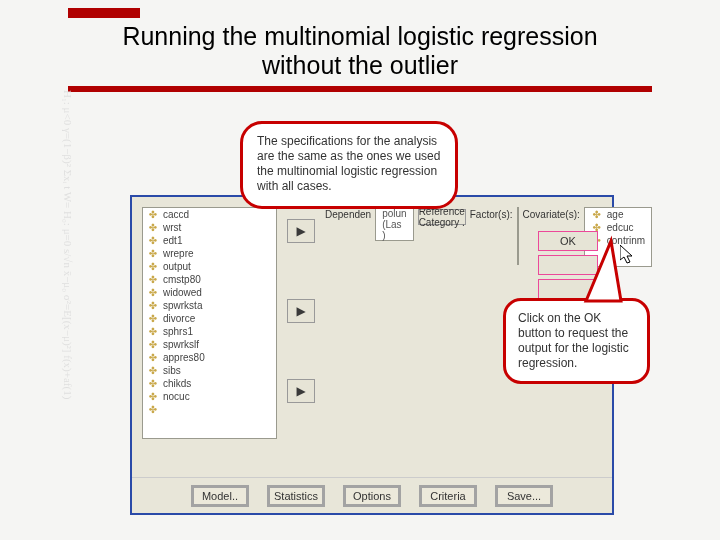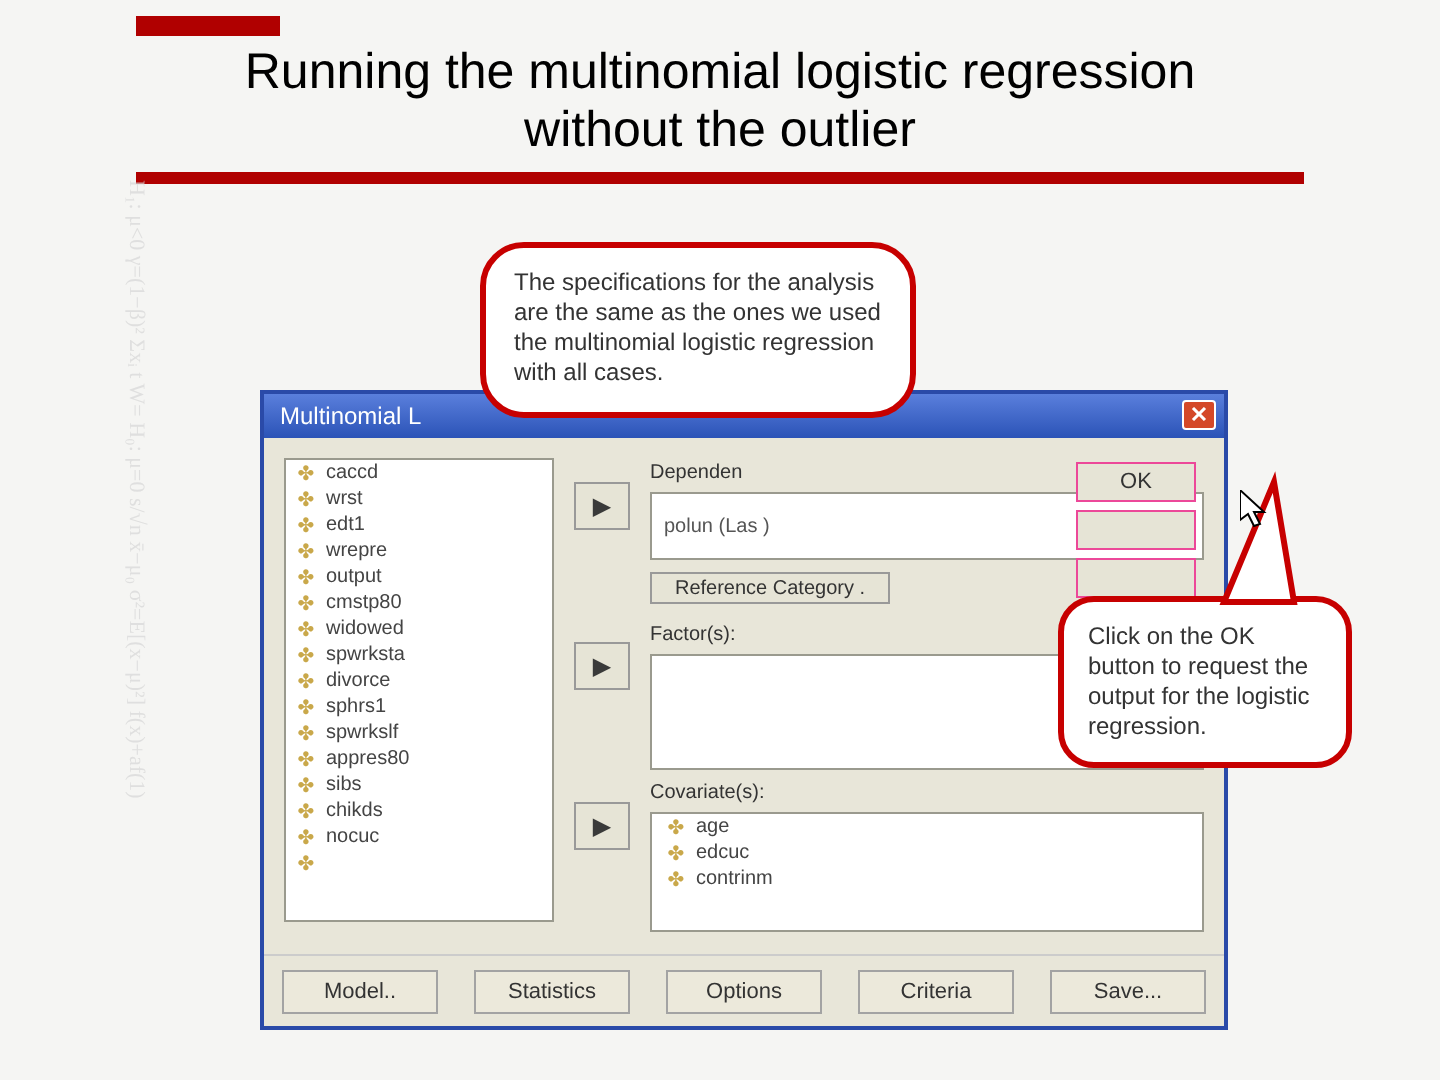--- a/index.html
+++ b/index.html
@@ -105,21 +105,21 @@
   }
   .move-btn {
     width: 28px; height: 24px;
     background: #e6e4d6;
     border: 1px solid #999;
     display: flex; align-items: center; justify-content: center;
     color: #3a3a3a; font-size: 12px;
   }
   .right-col {
     flex: 1;
-    display: flex; flex-direction: column; gap: 4px;
+    display: flex; flex-direction: row; gap: 4px;
   }
   .field-label {
     font-size: 10px; color: #333; margin-top: 2px;
   }
   .textfield {
     height: 20px; background: #fff;
     border: 1px solid #9a9a8e;
     font-size: 10px; padding: 16px 6px;
     display: flex; align-items: center;
     color: #555;
@@ -155,22 +155,22 @@
   }
   .bottom-bar {
     position: absolute; left: 0; right: 0; bottom: 0;
     height: 36px;
     border-top: 1px solid #ccc;
     display: flex; gap: 18px;
     align-items: center; justify-content: center;
     background: #e8e6d9;
   }
   .bot-btn {
-    width: 78px; height: 22px;
-    border: 1px solid #a3a3a3;
+    width: 58px; height: 22px;
+    border: 3px solid #a3a3a3;
     background: #ece9db;
     font-size: 11px;
     display: flex; align-items: center; justify-content: center;
   }
   .dialog-wrap { position: absolute; }
 
   
   .callout1 {
     position: absolute;
     left: 240px; top: 121px;
@@ -180,21 +180,21 @@
     border: 3px solid #c70000;
     border-radius: 22px;
     font-family: "Trebuchet MS", sans-serif;
     font-size: 12px;
     line-height: 1.25;
     z-index: 50;
   }
   
   .callout2 {
     position: absolute;
-    left: 529px; top: 298px;
+    left: 503px; top: 298px;
     width: 147px;
     padding: 10px 12px;
     background: #fff;
     border: 3px solid #c70000;
     border-radius: 18px;
     font-family: "Trebuchet MS", sans-serif;
     font-size: 12px;
     line-height: 1.25;
     z-index: 50;
   }
@@ -218,24 +218,20 @@
 
 <div class="slide-title">
   <span>Running the multinomial logistic regression</span><br>
   <span>without the outlier</span>
 </div>
 <div class="title-underline"></div>
 
 <div class="bg-math">H₁: μ&lt;0 γ=(1−β)² Σxᵢ t W= H₀: μ=0 s/√n x̄−μ₀ σ²=E[(x−μ)²] f(x)+af(1)</div>
 
 <div class="dialog-wrap">
-  <div class="titlebar">
-    <span>Multinomial L</span>
-    <div class="close-x">✕</div>
-  </div>
 
   <div class="dialog-body">
     <div class="varlist">
       <div class="varlist-row">
           <span class="scale-icon">✤</span>
           <span>caccd</span>
         </div>
       <div class="varlist-row">
           <span class="scale-icon">✤</span>
           <span>wrst</span>

